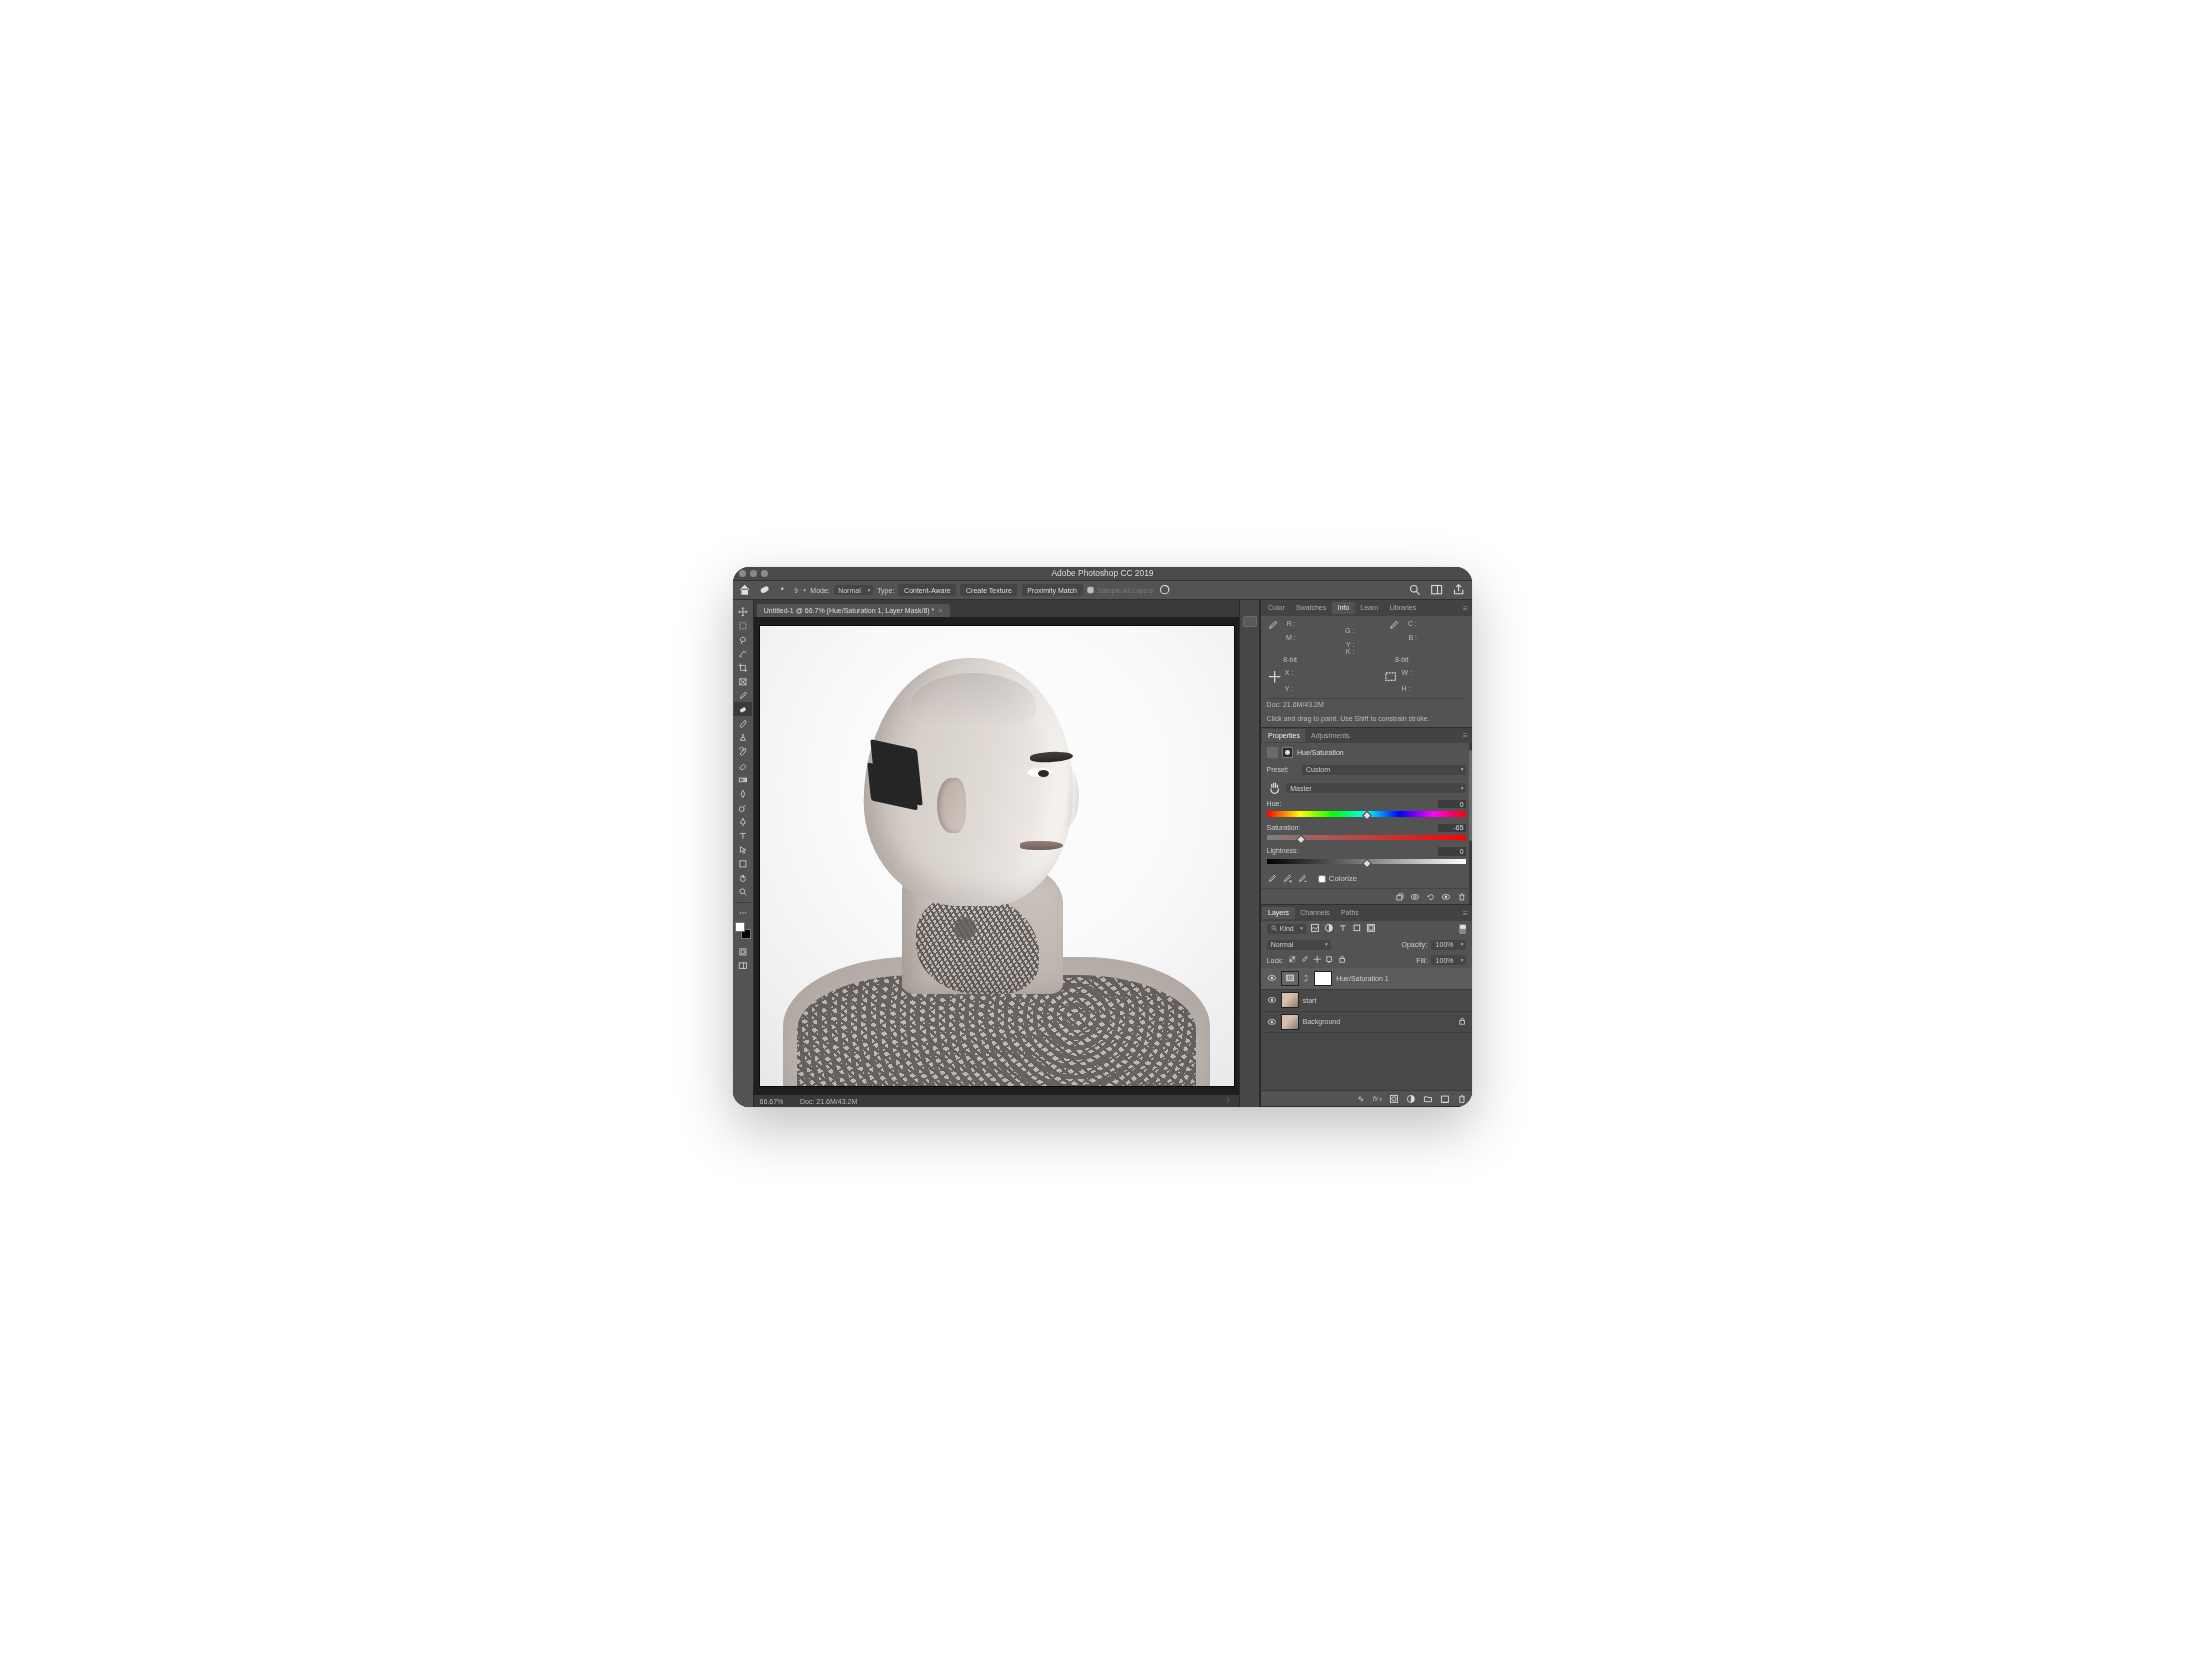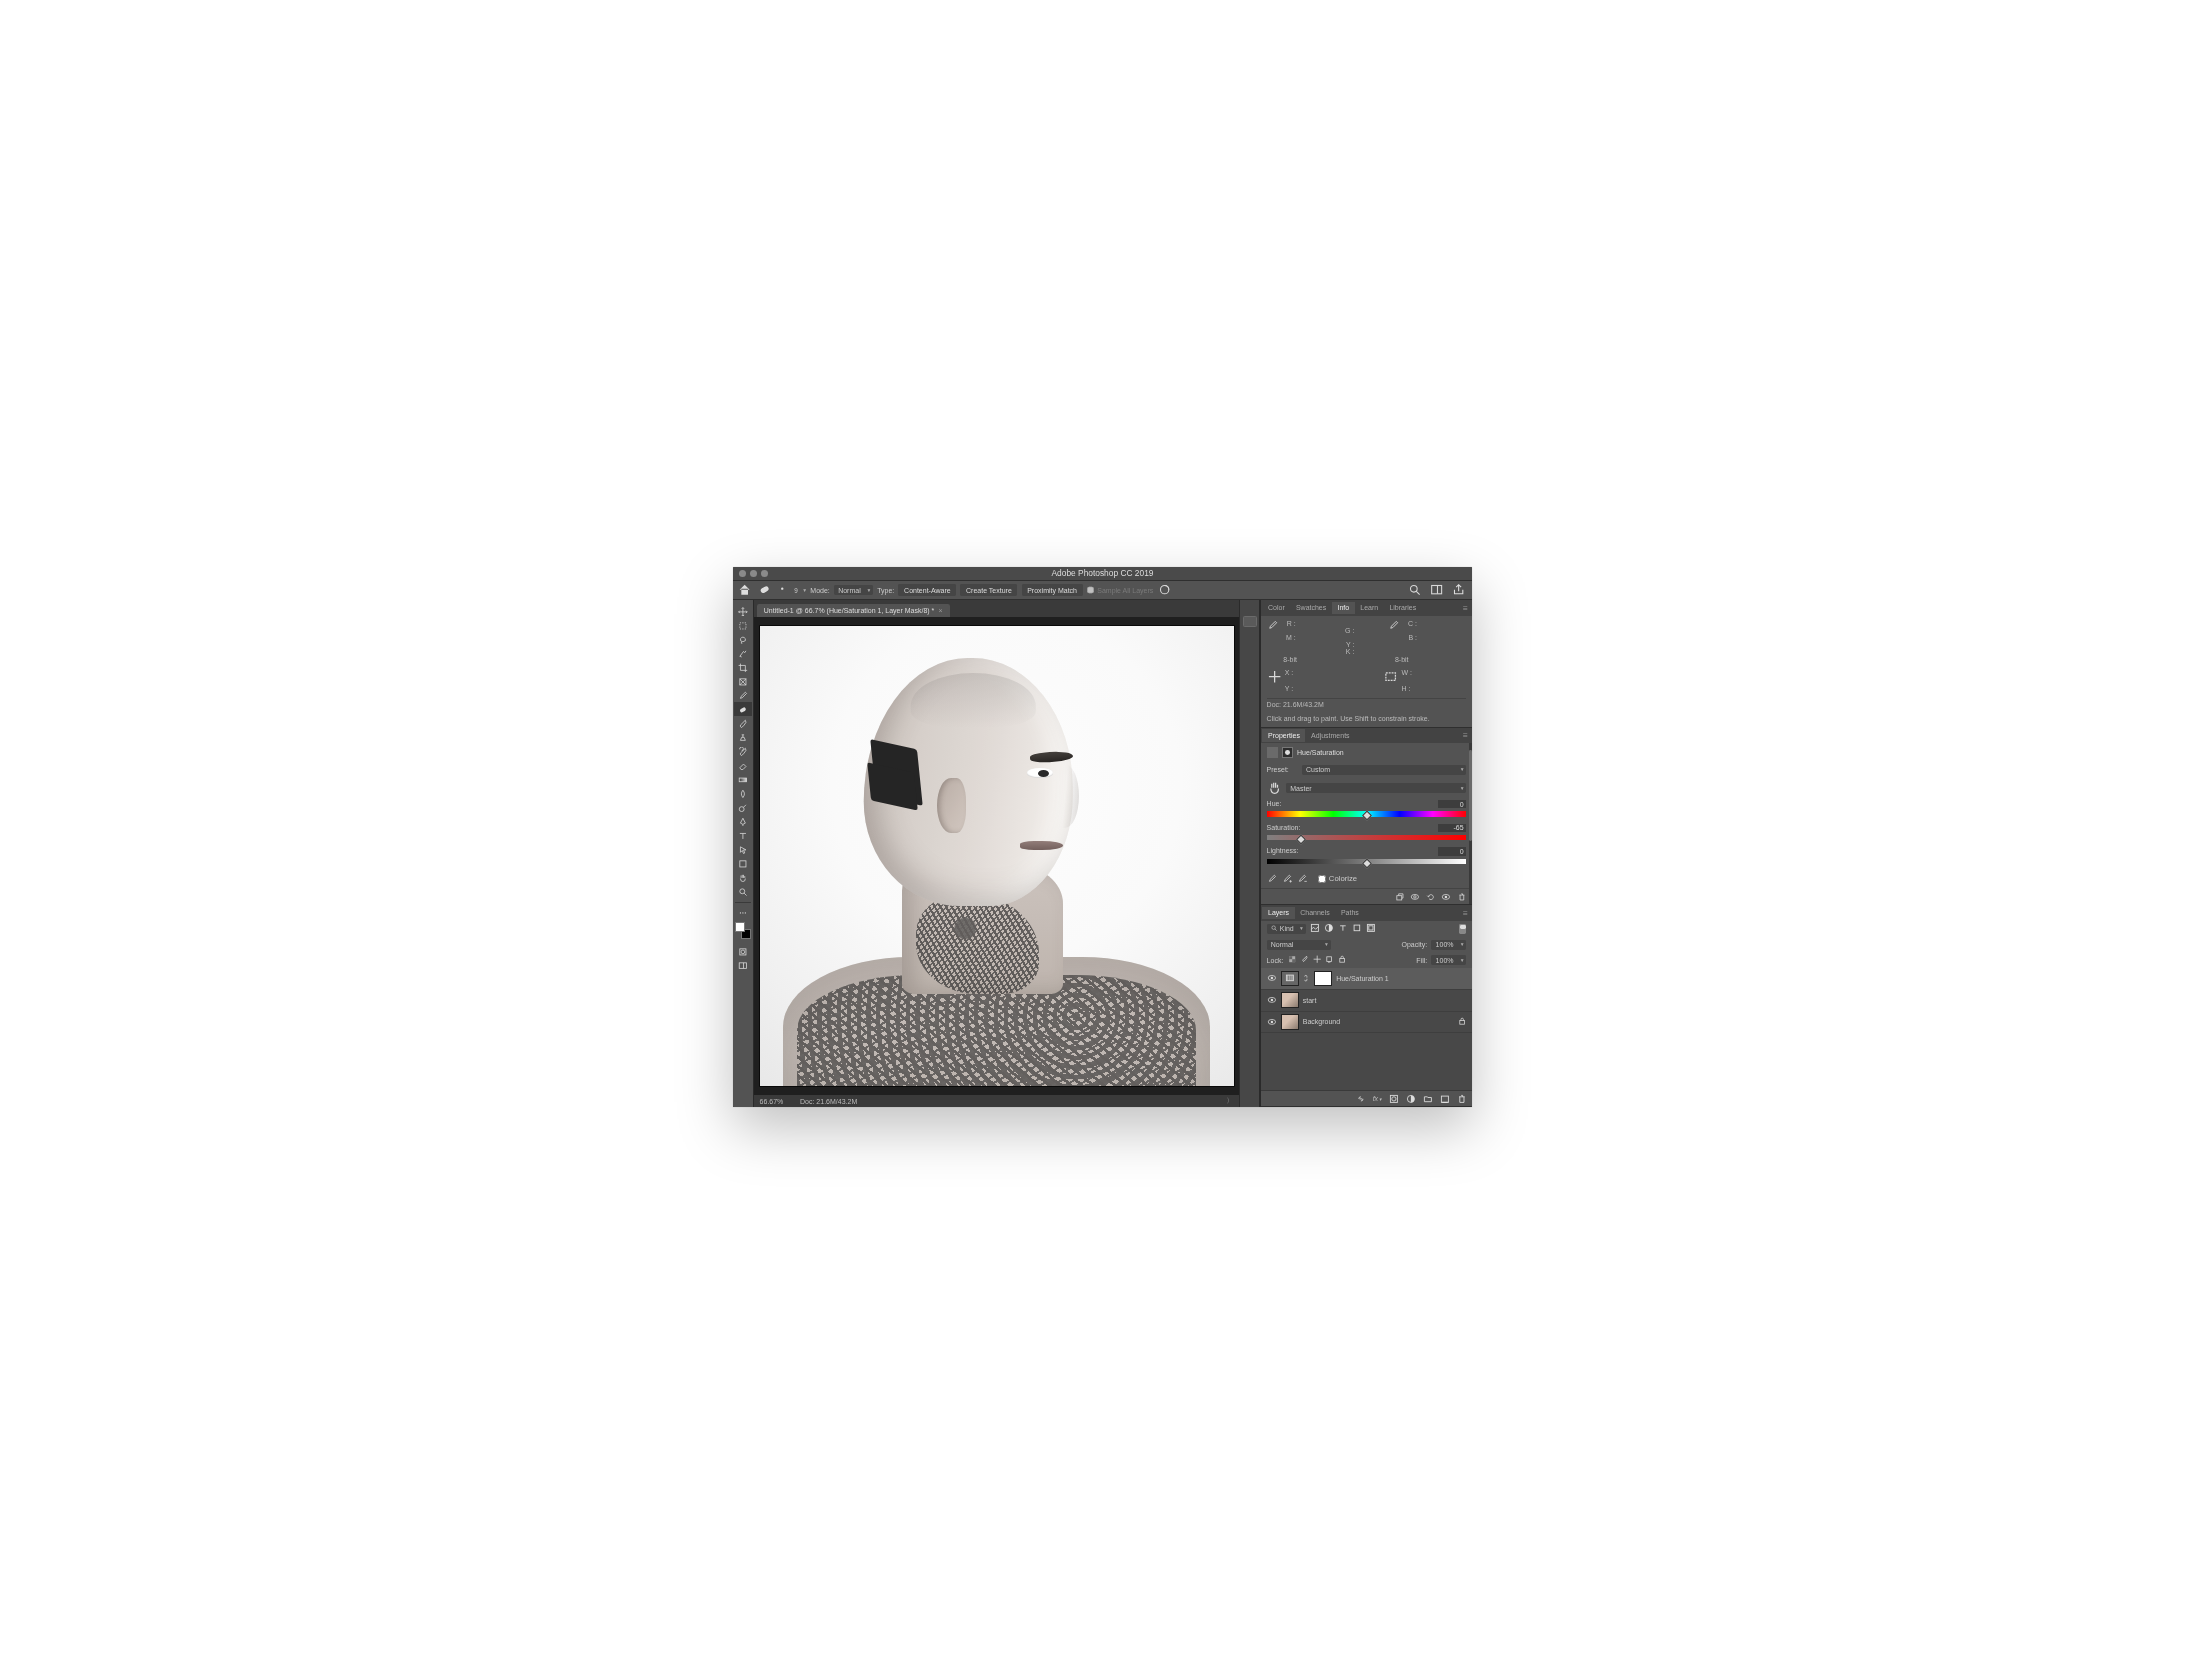--- a/index.html
+++ b/index.html
@@ -1,17 +1,17 @@
 <!DOCTYPE html>
 <html style="font-size:11px"><head>
 <meta charset="utf-8">
 <style>
   * { box-sizing: border-box; margin: 0; padding: 0; font-family: -apple-system, "Helvetica Neue", Arial, sans-serif; }
   body { background: #fff; display: flex; align-items: center; justify-content: center; min-height: 100vh; padding: 28px; }
-  .window { width: 739px; background: #474747; border-radius: 1px; box-shadow: 0 21px 56px rgba(0,0,0,.25), 0 0 0 0.7px rgba(0,0,0,.05); overflow: hidden; color: #ccc; font-size: 7.7px; }
+  .window { width: 739px; background: #474747; border-radius: 16px; box-shadow: 0 21px 56px rgba(0,0,0,.25), 0 0 0 0.7px rgba(0,0,0,.05); overflow: hidden; color: #ccc; font-size: 7.7px; }
 
   
   .titlebar { height: 14px; background: #4a4a4a; display: flex; align-items: center; position: relative; border-bottom: 0.7px solid #2f2f2f; }
   .traffic { display: flex; gap: 4.2px; padding: 0 5.6px; }
   .traffic span { width: 7px; height: 7px; border-radius: 50%; background: #8a8a8a; display: block; }
   .title { position: absolute; left: 0; right: 0; text-align: center; color: #ddd; font-size: 8.4px; }
 
   
   .optionsbar { height: 19.5px; background: #535353; display: flex; align-items: center; padding: 0 4.2px; gap: 4.2px; border-bottom: 0.7px solid #2f2f2f; position: relative; }
   .optionsbar .right { position: absolute; right: 5.6px; display: flex; gap: 7px; align-items: center; }

